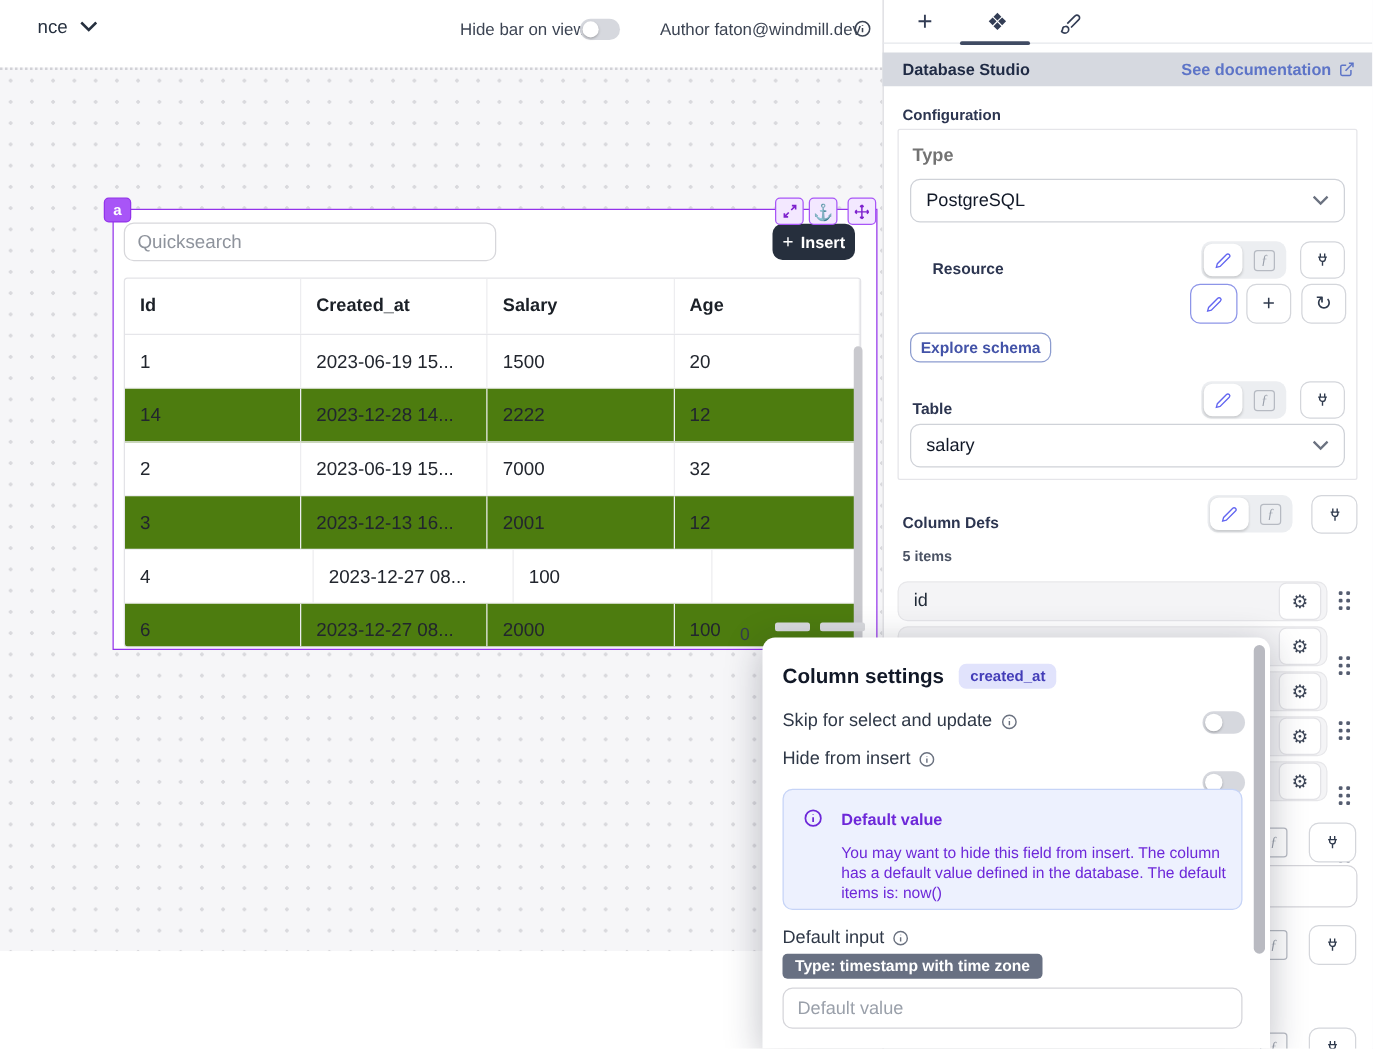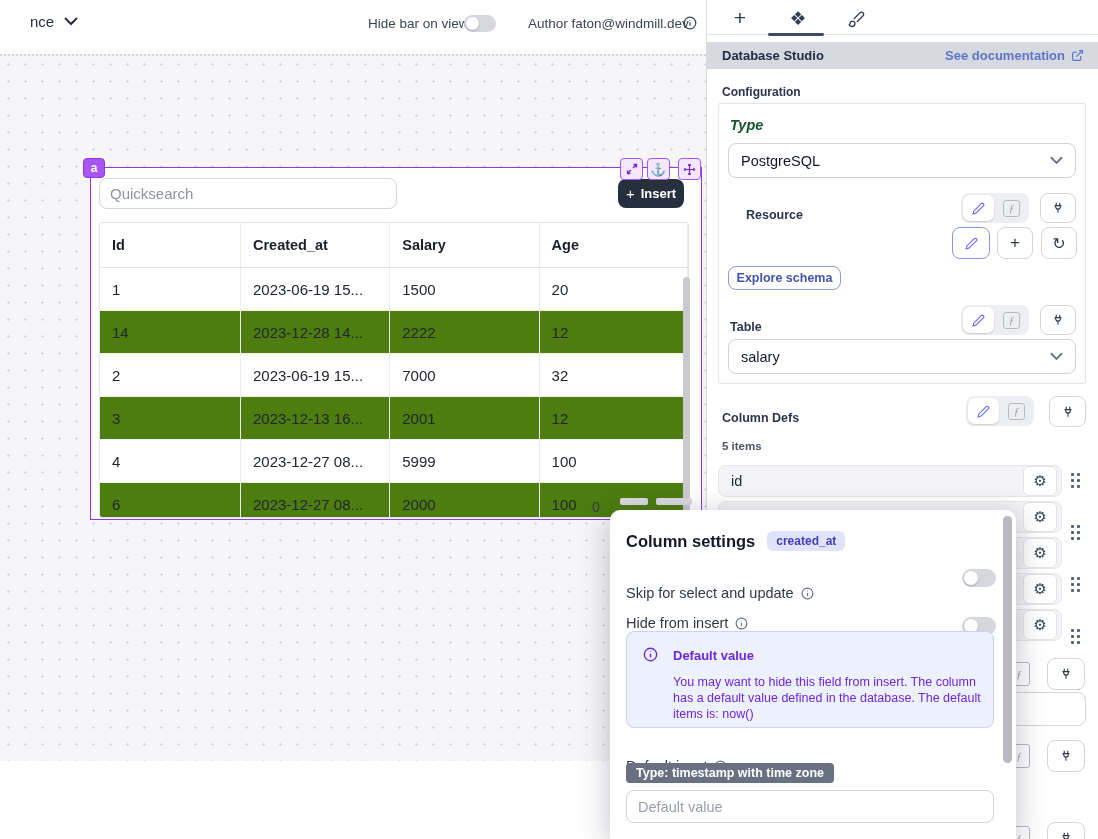--- a/index.html
+++ b/index.html
@@ -37,41 +37,41 @@
   
   .rpanel{left:706px;top:0;width:392px;height:839px;background:#fff;border-left:1px solid #d9d9de;}
   .ptabs-line{left:706px;top:34px;width:392px;height:1px;background:#e5e7eb;}
   .ptab-active{left:768px;top:33px;width:56px;height:3px;background:#404b63;border-radius:2px;}
   .ptab{font-size:19px;color:#333d55;display:flex;align-items:center;justify-content:center;width:24px;height:24px;}
   .dsbar{left:706px;top:42px;width:392px;height:27px;background:#d6d9e0;display:flex;align-items:center;justify-content:space-between;padding:0 14px 0 16px;}
   .dsbar .t{font-size:13px;font-weight:bold;color:#1f2a44;}
   .dsbar .l{font-size:13px;font-weight:bold;color:#5d74c7;display:flex;align-items:center;gap:6px;cursor:pointer;}
   .seclabel{font-size:12px;font-weight:bold;color:#2c3550;}
   .cfgbox{left:718px;top:103px;width:368px;height:281px;border:1px solid #e5e5e9;border-radius:2px;background:#fff;}
-  .fieldlabel{font-size:14.5px;font-weight:bold;color:#14532d;font-style:italic;}
+  .fieldlabel{font-size:14.5px;font-weight:bold;color:#737373;}
   .sublabel{font-size:12.5px;font-weight:bold;color:#2c3550;}
   .select{border:1px solid #cfd2d8;border-radius:8px;background:#fff;display:flex;align-items:center;justify-content:space-between;padding:0 12px;font-size:14.5px;color:#111827;cursor:pointer;}
   .seg{background:#eceef1;border-radius:8px;display:flex;align-items:center;padding:2px;gap:2px;}
   .seg .pen{width:31px;height:26px;background:#fff;border-radius:7px;box-shadow:0 1px 2px rgba(0,0,0,.15);display:flex;align-items:center;justify-content:center;color:#6366f1;cursor:pointer;}
   .fxico{width:15px;height:15px;border:1px solid #b6bac2;border-radius:3px;color:#9aa0ab;font-size:11px;font-style:italic;font-family:"Liberation Serif",serif;display:flex;align-items:center;justify-content:center;}
   .seg .fxslot{width:31px;height:26px;display:flex;align-items:center;justify-content:center;cursor:pointer;}
   .iconbtn{border:1px solid #d4d6db;border-radius:8px;background:#fff;display:flex;align-items:center;justify-content:center;color:#2f3a4d;cursor:pointer;}
   .resinput{border:1px solid #cfd2d8;border-radius:8px;background:#fff;display:flex;align-items:center;justify-content:space-between;padding:0 10px;font-size:14px;color:#111827;overflow:hidden;white-space:nowrap;}
   .explore{border:1px solid #8c9ccf;border-radius:8px;background:#fff;color:#4353a8;font-size:12.5px;font-weight:bold;display:flex;align-items:center;justify-content:center;cursor:pointer;}
   .items-count{font-size:11.5px;font-weight:bold;color:#4a5263;}
   .colitem{background:#f4f4f6;border:1px solid #e7e7ea;border-radius:8px;display:flex;align-items:center;padding:0 4px 0 12px;font-size:14.5px;color:#1f2937;justify-content:space-between;}
   .gearbtn{width:32px;height:28px;background:#fff;border:1px solid #e3e3e7;border-radius:6px;display:flex;align-items:center;justify-content:center;font-size:15px;color:#3c4557;cursor:pointer;}
   .draghandle{width:9px;height:16px;position:relative;cursor:grab;}
   .draghandle::before{content:"";position:absolute;left:0;top:0;width:3px;height:3px;border-radius:1px;background:#555d70;
     box-shadow:6px 0 #555d70,0 6px #555d70,6px 6px #555d70,0 12px #555d70,6px 12px #555d70;}
   
   .modal{left:610px;top:510px;width:406px;height:329px;background:#fff;border-radius:10px 10px 0 0;box-shadow:0 6px 30px rgba(25,30,50,.28);z-index:50;}
   .modal-title{font-size:16.5px;font-weight:bold;color:#111827;}
   .mbadge{background:#e1e3fc;color:#433db8;font-size:12px;font-weight:bold;border-radius:6px;padding:3px 9px;}
-  .mrow-label{font-size:14.5px;color:#2f3847;display:flex;align-items:center;gap:7px;margin-top:16px;}
+  .mrow-label{font-size:14.5px;color:#2f3847;display:flex;align-items:center;gap:7px;}
   .infobox{background:#edf1fe;border:1px solid #c6d4f7;border-radius:8px;}
   .info-title{font-size:13px;font-weight:bold;color:#6d28d9;}
   .info-body{font-size:12.5px;color:#6d28d9;line-height:16px;}
   .typebadge{background:#687082;color:#fff;font-size:12.5px;font-weight:bold;border-radius:4px;padding:3px 10px;display:inline-block;}
   .definput{border:1px solid #d5d5da;border-radius:8px;background:#fff;font-size:14.5px;color:#1f2937;padding:0 11px;font-family:"Liberation Sans",sans-serif;}
   .definput::placeholder{color:#9aa0aa;}
   .mscroll{width:9px;background:#b9bac1;border-radius:5px;z-index:55;}
   svg{display:block;}
 </style>
 </head>
@@ -150,21 +150,20 @@
     </div>
     <div class="trow alt">
       <div class="tcell c0">3</div>
       <div class="tcell c1">2023-12-13 16...</div>
       <div class="tcell c2">2001</div>
       <div class="tcell c3">12</div>
     </div>
     <div class="trow">
       <div class="tcell c0">4</div>
       <div class="tcell c1">2023-12-27 08...</div>
-      <div class="tcell c2">5999</div>
       <div class="tcell c3">100</div>
     </div>
     <div class="trow alt">
       <div class="tcell c0">6</div>
       <div class="tcell c1">2023-12-27 08...</div>
       <div class="tcell c2">2000</div>
       <div class="tcell c3">100</div>
     </div>
   </div>
   <div class="abs tscroll"></div>

